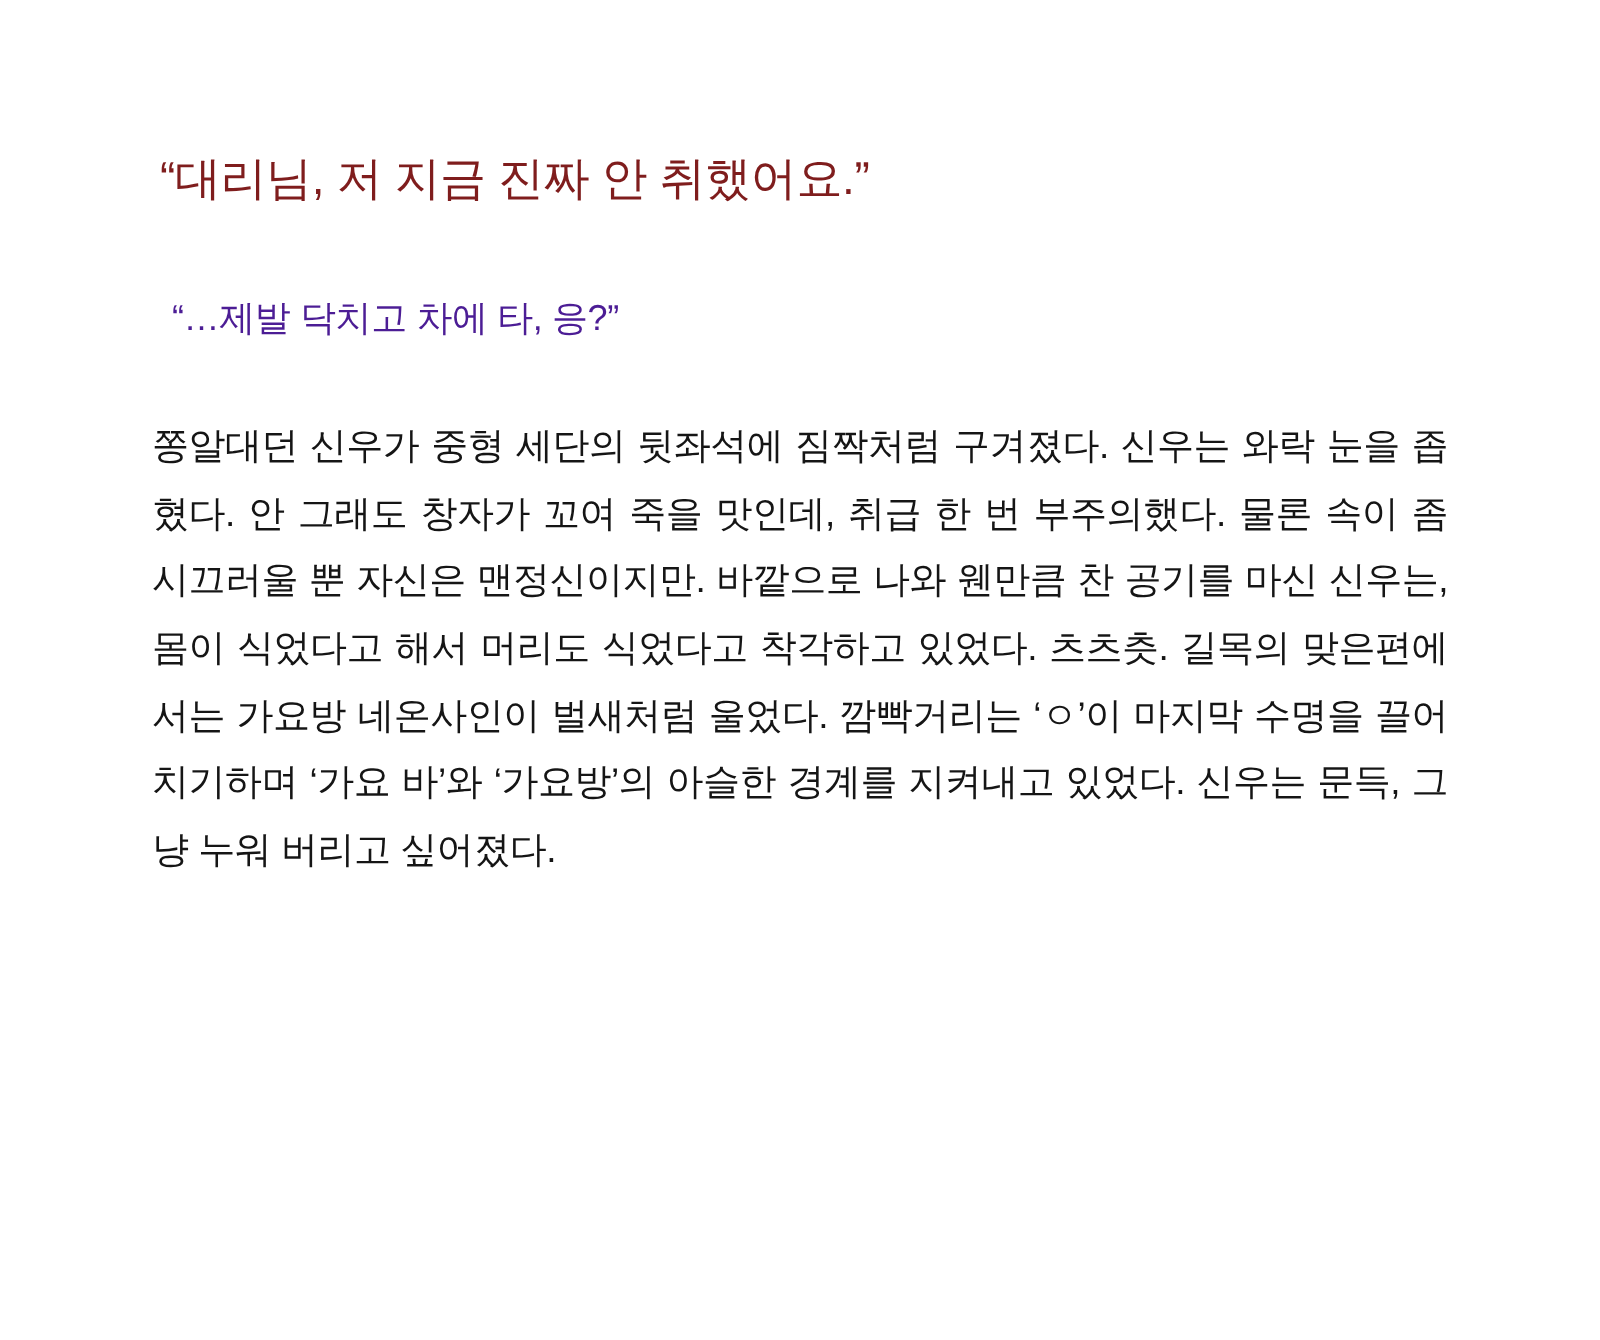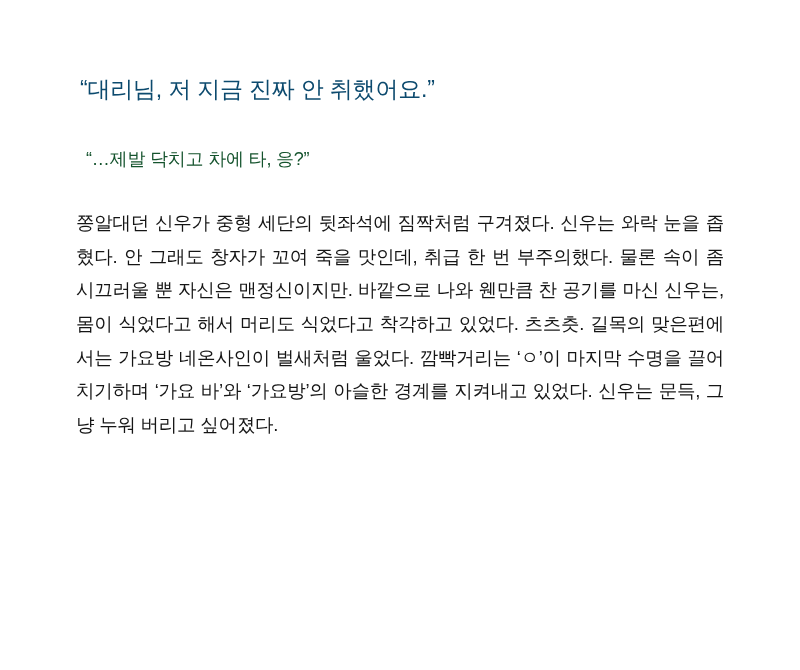--- a/index.html
+++ b/index.html
@@ -21,41 +21,41 @@
     box-sizing: border-box;
     padding: 70px 72px 0 76px;
   }
 
   
   .dialogue {
     margin: 0 0 30px 0;
     font-size: 22px;
     line-height: 1.72;
     letter-spacing: -0.2px;
-    color: #0c4a6e;
+    color: #7f1d1d;
     word-break: keep-all;
   }
   .dialogue.first {
     font-size: 23px;
     margin-bottom: 34px;
     padding-left: 4px;
   }
   .dialogue.second {
     font-size: 22.5px;
     line-height: 1.78;
     margin-bottom: 36px;
     padding-left: 4px;
     padding-right: 10px;
   }
   .dialogue.third {
     font-size: 18px;
     line-height: 1.7;
     margin-bottom: 32px;
     padding-left: 10px;
-    color: #14532d;
+    color: #4c1d95;
   }
 
   
   .body-text {
     margin: 0;
     font-size: 18.5px;
     line-height: 1.82;
     letter-spacing: -0.25px;
     text-align: justify;
     text-justify: inter-character;

